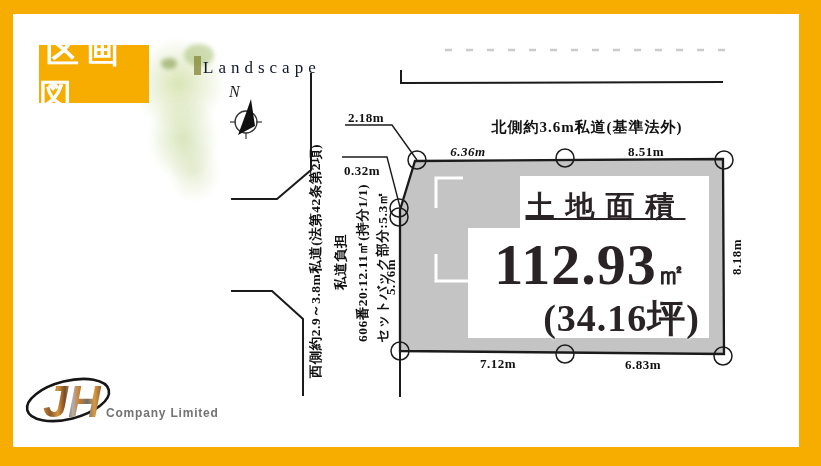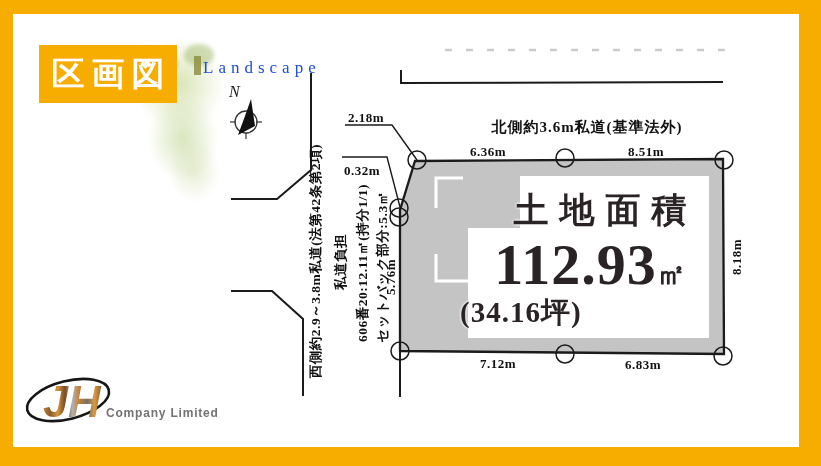--- a/index.html
+++ b/index.html
@@ -6,45 +6,45 @@
   #stage{position:relative;width:821px;height:466px;background:#fff;overflow:hidden;
          font-family:"Liberation Serif","DejaVu Serif",serif;}
   .abs{position:absolute;}
   
   .frame{position:absolute;background:#F6AD00;}
   .frame-top{left:0;top:0;width:821px;height:14px;}
   .frame-left{left:0;top:0;width:13px;height:466px;}
   .frame-right{left:799px;top:0;width:22px;height:466px;}
   .frame-bottom{left:0;top:447px;width:821px;height:19px;}
   
-  .badge{left:39px;top:45px;width:138px;height:58px;background:#F6AD00;color:#fff;
+  .badge{left:39px;top:45px;width:110px;height:58px;background:#F6AD00;color:#fff;
          display:flex;align-items:center;justify-content:center;
          font-family:"Liberation Sans","DejaVu Sans",sans-serif;
          font-weight:bold;font-size:33px;letter-spacing:7px;text-indent:7px;}
   
   .blob{position:absolute;border-radius:50%;filter:blur(2px);}
   .olive-bar{left:194px;top:56px;width:7px;height:19px;background:#8F8F45;opacity:.85;}
-  .landscape{left:203px;top:58px;font-size:17px;letter-spacing:5px;color:#1d4ed8;}
+  .landscape{left:203px;top:58px;font-size:17px;letter-spacing:5px;color:#0f172a;}
   .north-n{left:229px;top:83px;font-size:16px;font-style:italic;color:#222;}
   
   .dim{position:absolute;font-weight:bold;font-size:13px;color:#111;letter-spacing:.5px;white-space:nowrap;}
   .rot{transform:translate(-50%,-50%) rotate(-90deg);}
   .ctr{transform:translate(-50%,-50%);}
   .road-label{position:absolute;font-weight:bold;font-size:15px;color:#111;letter-spacing:1px;white-space:nowrap;}
   .west-line{position:absolute;font-weight:bold;font-size:13.5px;color:#111;letter-spacing:.5px;white-space:nowrap;
              transform:translate(-50%,-50%) rotate(-90deg);}
   
-  .area-title{left:460px;top:187px;width:280px;text-align:center;font-weight:bold;font-size:35px;
+  .area-title{left:460px;top:187px;width:280px;text-align:center;font-weight:bold;font-size:29px;
               letter-spacing:11px;text-indent:11px;color:#2A2326;
-              text-shadow:0 0 3px #fff,0 0 3px #fff;}
+              text-shadow:0 0 3px #fff,0 0 3px #fff;text-decoration:underline;}
   .area-value{left:440px;top:231px;width:300px;text-align:center;font-weight:bold;color:#2A2326;
               text-shadow:0 0 3px #fff,0 0 3px #fff;}
   .area-value .num{font-size:58px;letter-spacing:1px;}
   .area-value .unit{font-size:29px;}
-  .area-tsubo{left:460px;top:293px;width:240px;text-align:left;font-weight:bold;font-size:29px;
+  .area-tsubo{left:460px;top:293px;width:240px;text-align:right;font-weight:bold;font-size:38px;
               color:#2A2326;letter-spacing:1px;text-shadow:0 0 3px #fff,0 0 3px #fff;}
   
   .company{left:106px;top:406px;font-family:"Liberation Sans","DejaVu Sans",sans-serif;
            font-weight:bold;font-size:12px;color:#737373;letter-spacing:.8px;}
   svg{position:absolute;left:0;top:0;}
 </style>
 </head>
 <body>
 
 <div id="stage">
@@ -127,21 +127,21 @@
   <div class="abs north-n">N</div>
 
   <div class="road-label ctr" style="left:587px;top:127px;">北側約3.6m私道(基準法外)</div>
   <div class="west-line" style="left:316px;top:261px;">西側約2.9～3.8m私道(法第42条第2項)</div>
   <div class="west-line" style="left:341px;top:262px;">私道負担</div>
   <div class="west-line" style="left:363px;top:263px;">606番20:12.11㎡(持分1/1)</div>
   <div class="west-line" style="left:383px;top:267px;">セットバック部分:5.3㎡</div>
 
   <div class="dim" style="left:348px;top:110px;">2.18m</div>
   <div class="dim" style="left:344px;top:141px;margin-top:22px;">0.32m</div>
-  <div class="dim ctr" style="left:488px;top:152px;">6.36m</div>
+  <div class="dim ctr" style="left:468px;top:152px;font-style:italic;">6.36m</div>
   <div class="dim ctr" style="left:646px;top:152px;">8.51m</div>
   <div class="dim rot" style="left:737px;top:257px;">8.18m</div>
   <div class="dim rot" style="left:391px;top:277px;">5.76m</div>
   <div class="dim ctr" style="left:498px;top:364px;">7.12m</div>
   <div class="dim ctr" style="left:643px;top:365px;">6.83m</div>
 
   <div class="abs area-title">土地面積</div>
   <div class="abs area-value">
     <span class="num">112.93</span><span class="unit">㎡</span>
   </div>

